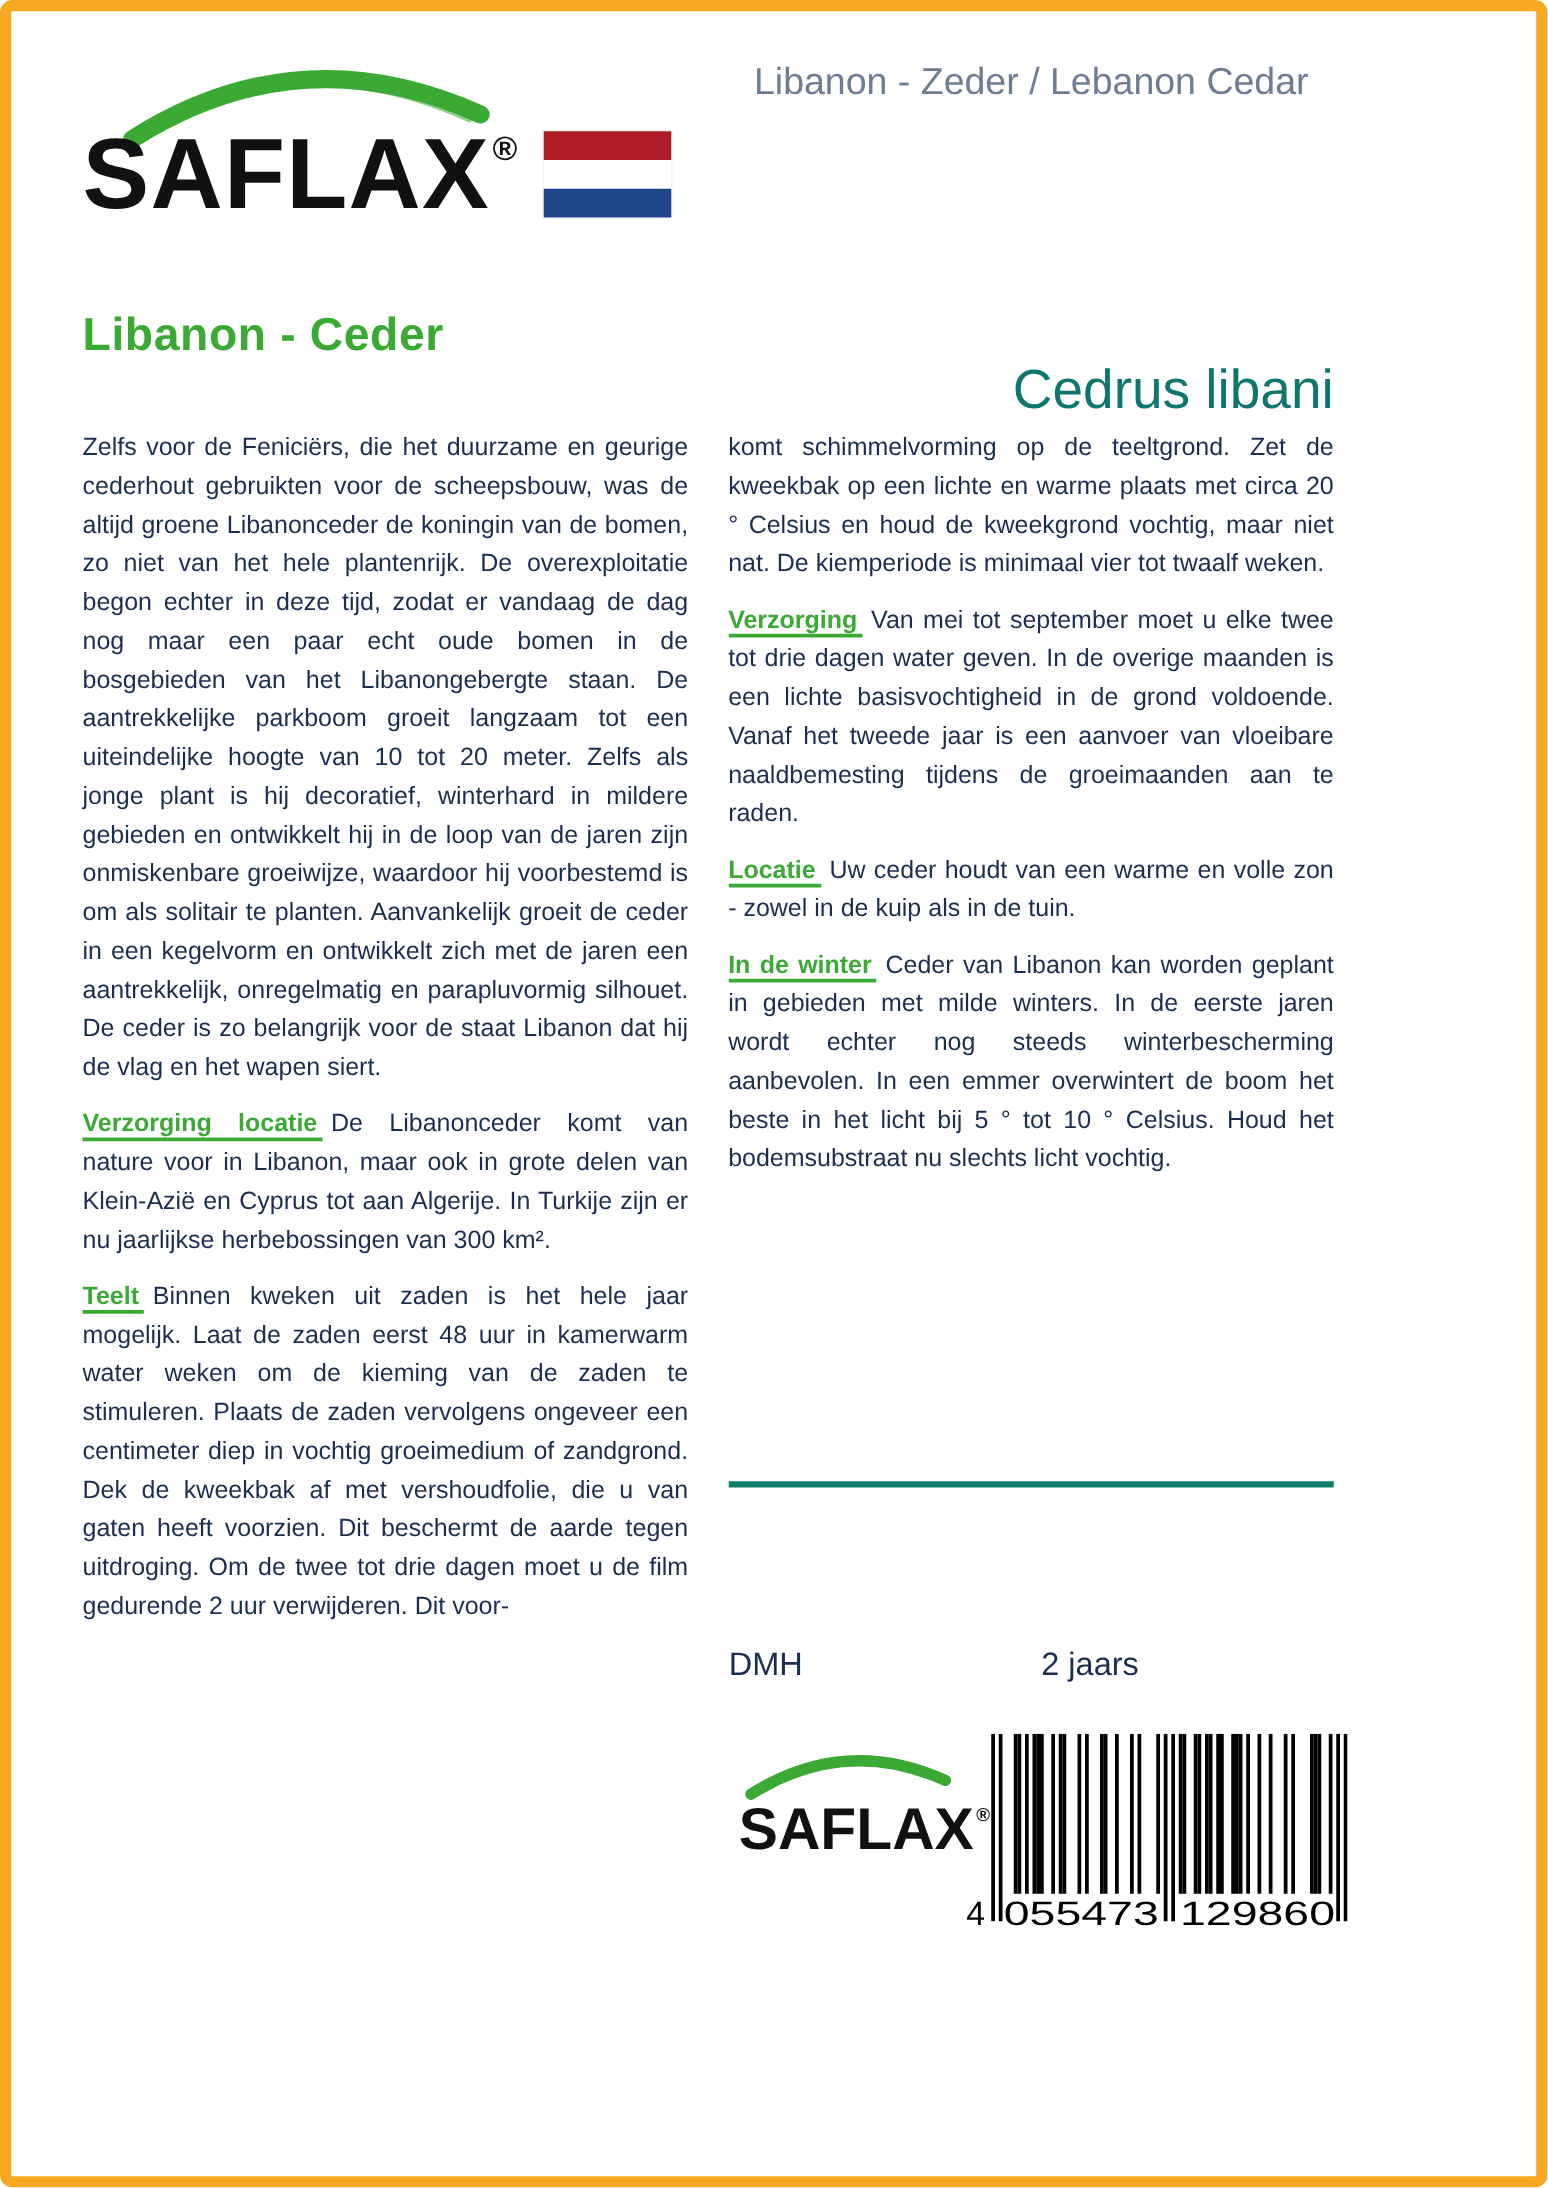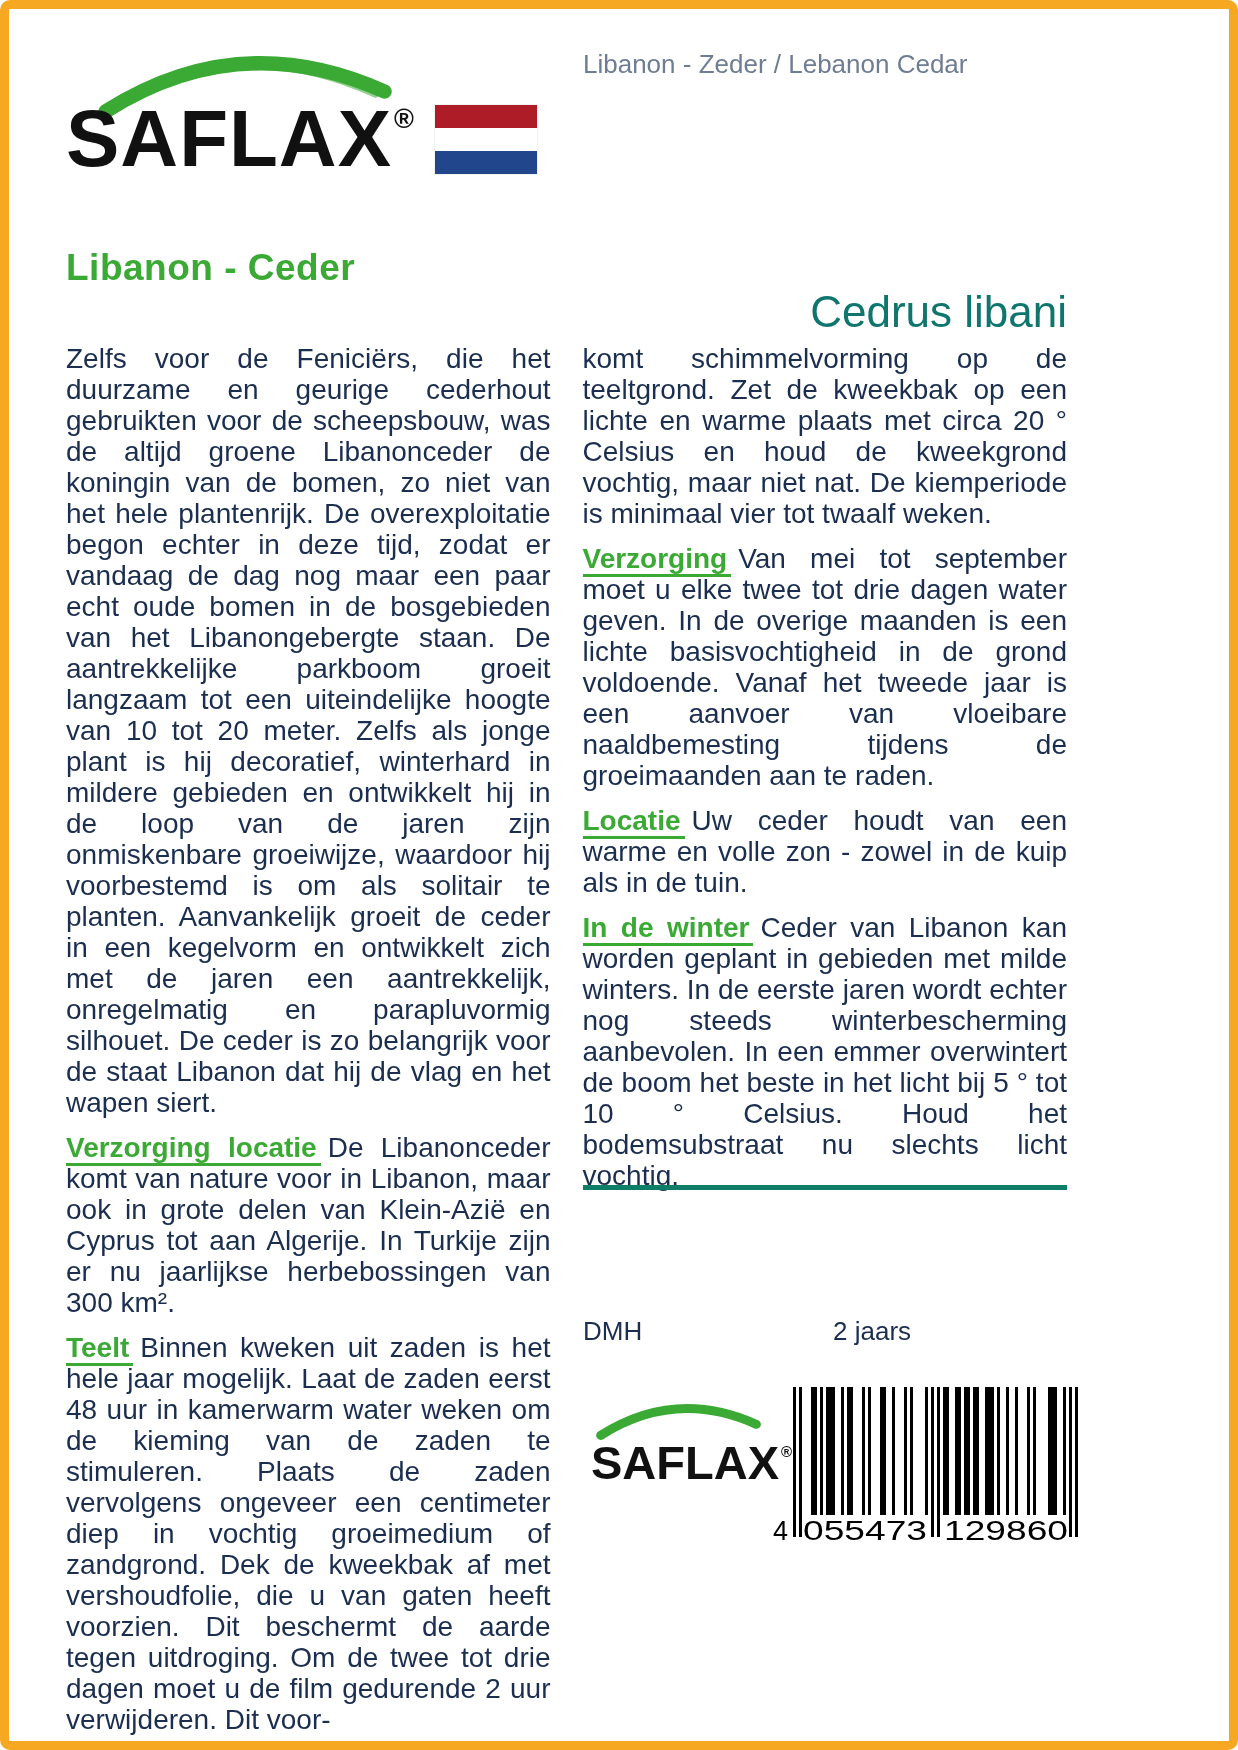--- a/index.html
+++ b/index.html
@@ -16,28 +16,28 @@
   
   .logo-main{position:absolute;left:57px;top:26px;width:520px;height:180px;}
   .arc-main{position:absolute;left:30px;top:4px;}
   .logo-row{position:absolute;left:0;top:64px;display:flex;align-items:center;gap:20px;}
   .logo-text{font-size:80px;font-weight:bold;color:#111;letter-spacing:1px;line-height:1;white-space:nowrap;}
   .reg{font-size:27px;vertical-align:38px;font-weight:bold;margin-left:2px;}
   .flag{width:102px;height:69px;display:flex;flex-direction:column;box-shadow:0 0 0 1px rgba(0,0,0,0.05);}
   .flag .s1{flex:1;background:#AE1C28;}
   .flag .s2{flex:1;background:#FFFFFF;}
   .flag .s3{flex:1;background:#21468B;}
-  .header-right{position:absolute;left:574px;top:40px;width:484px;text-align:left;font-size:26px;color:#6F7D92;}
+  .header-right{position:absolute;left:574px;top:40px;width:484px;text-align:center;font-size:30px;color:#6F7D92;}
   
   .title{position:absolute;left:57px;top:238px;margin:0;font-size:37px;font-weight:bold;color:#3AAA35;letter-spacing:0.5px;}
   .latin{position:absolute;left:574px;top:278px;width:484px;text-align:right;font-size:44px;color:#0f766e;}
   
   .content{position:absolute;left:57px;top:334px;width:1001px;display:flex;gap:32px;color:#1B2E4F;}
   .col{width:485px;}
-  .col p{margin:0 0 14px 0;font-size:28px;line-height:31px;text-align:justify;}
+  .col p{margin:0 0 14px 0;font-size:20px;line-height:31px;text-align:justify;}
   .h{color:#3AAA35;font-weight:bold;border-bottom:3px solid #3AAA35;padding-right:4px;margin-right:7px;}
   
   .divider{position:absolute;left:574px;top:1176px;width:484px;height:5px;background:#0E7E68;}
   .specs{position:absolute;left:574px;top:1302px;width:484px;}
   .spec-row{display:flex;line-height:40px;font-size:26px;color:#1B2E4F;}
   .spec-label{width:250px;}
   .logo-small{position:absolute;left:582px;top:1386px;width:200px;height:140px;}
   .arc-small{position:absolute;left:2px;top:0;}
   .logo-small .logo-text{font-size:47px;letter-spacing:0;position:absolute;left:0;top:44px;}
   .logo-small .reg{font-size:15px;vertical-align:22px;}

